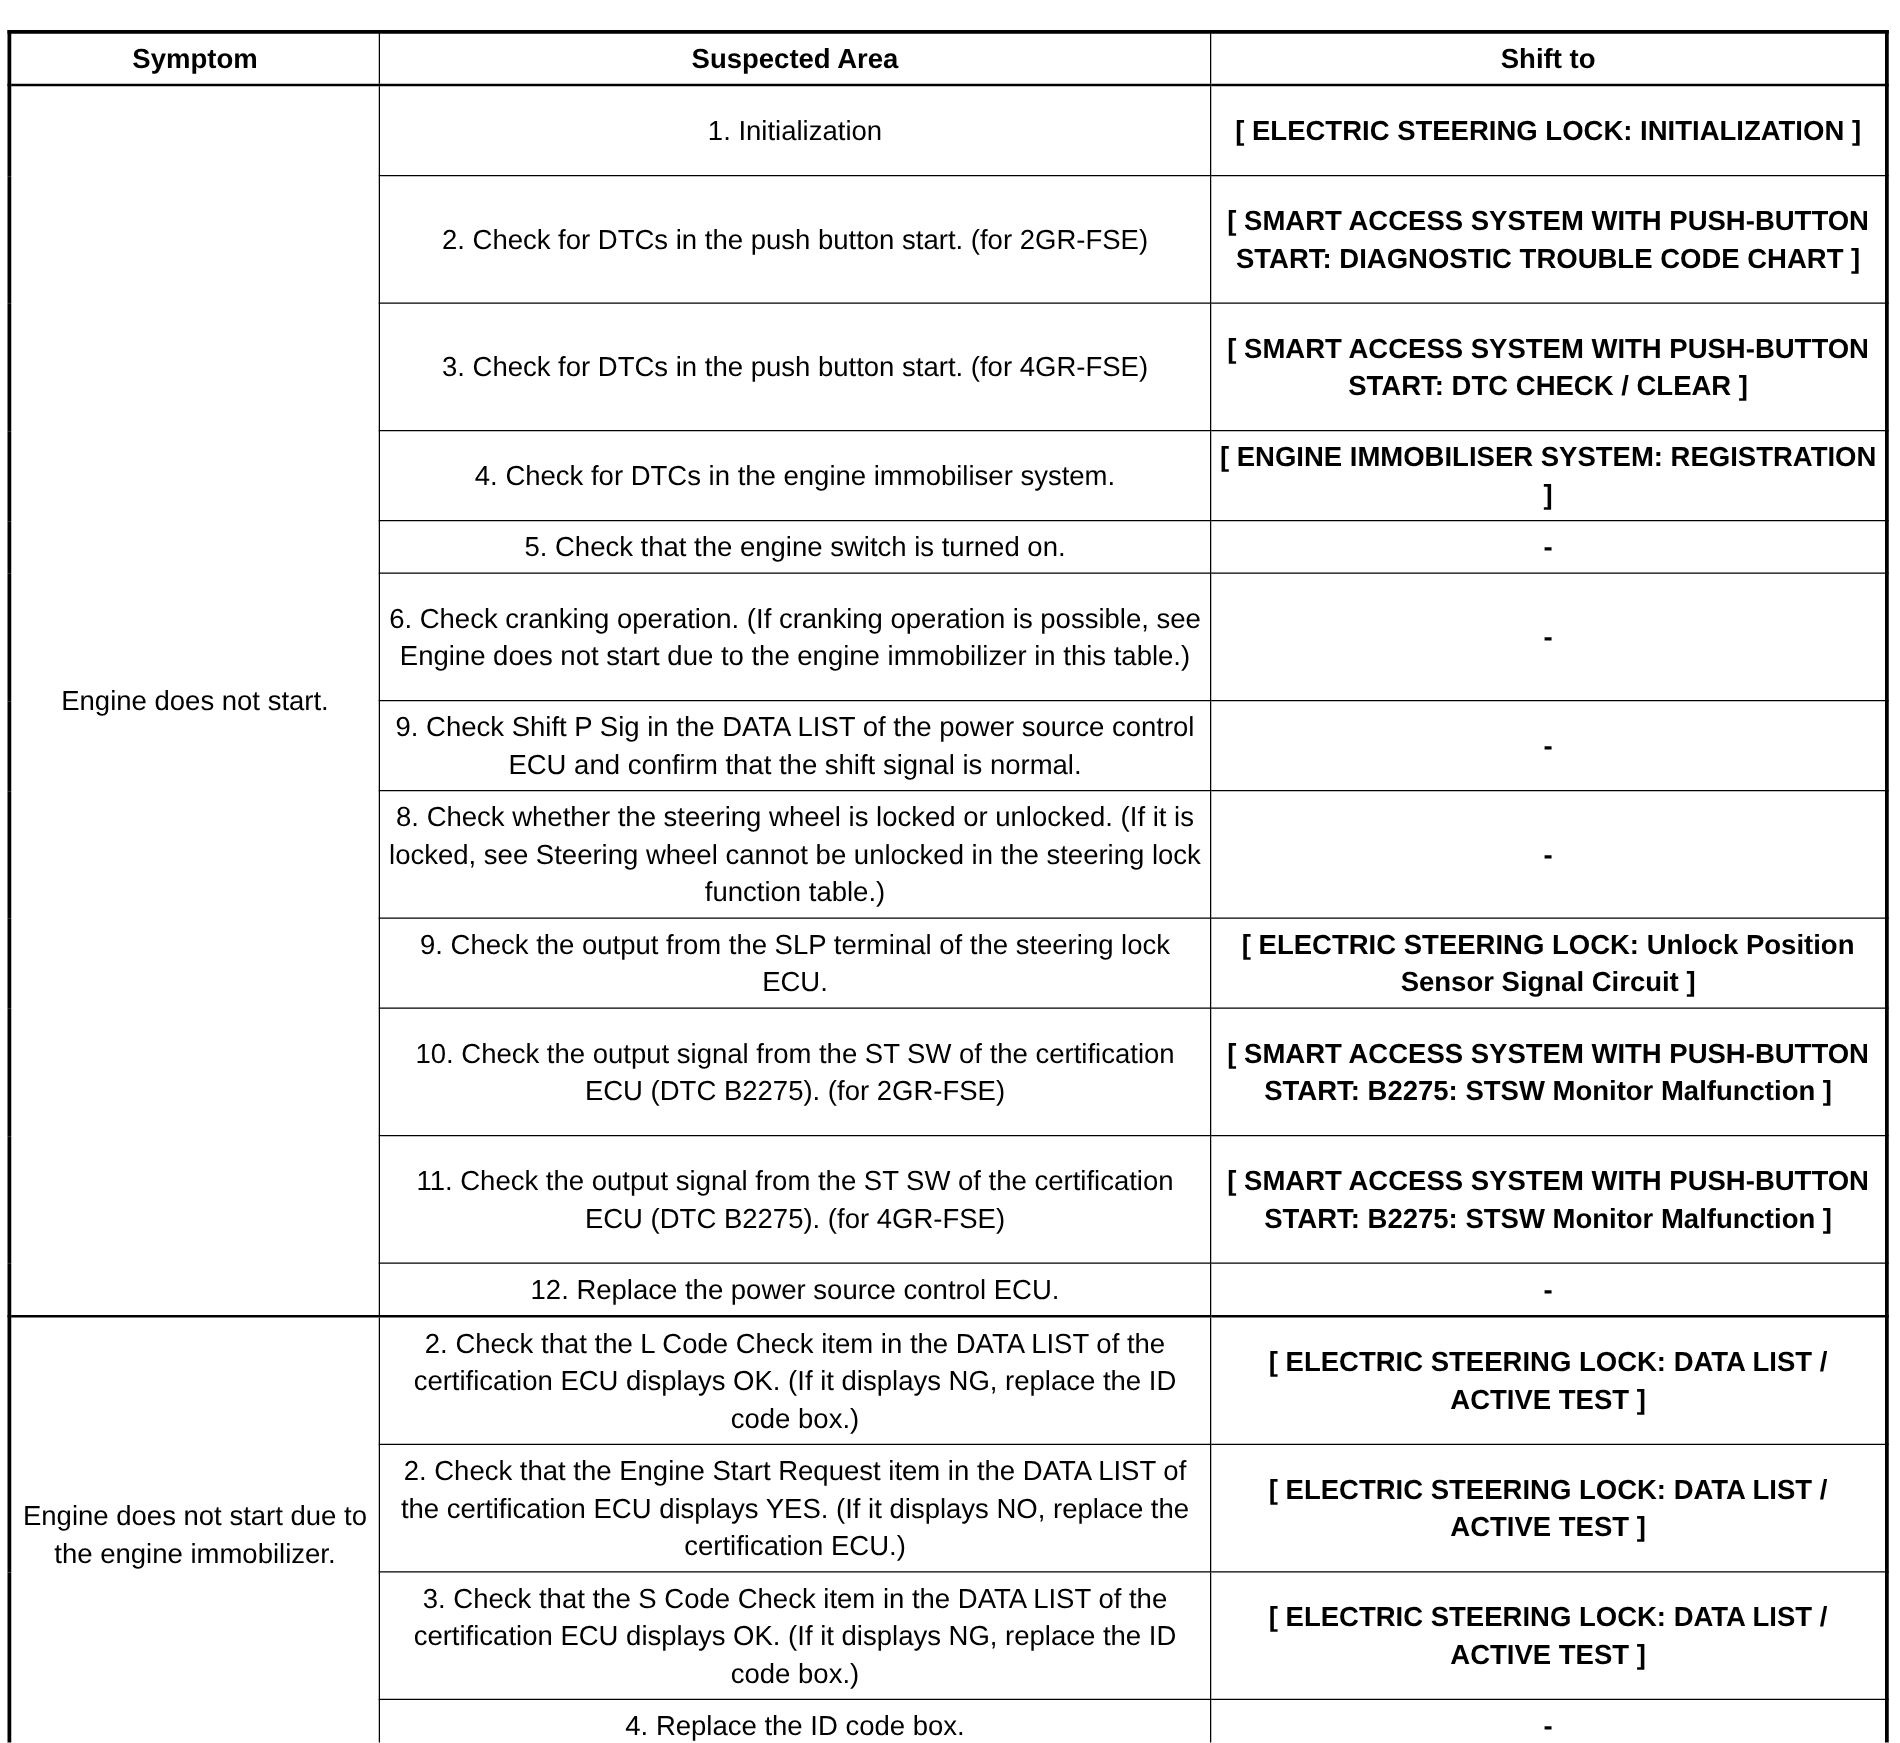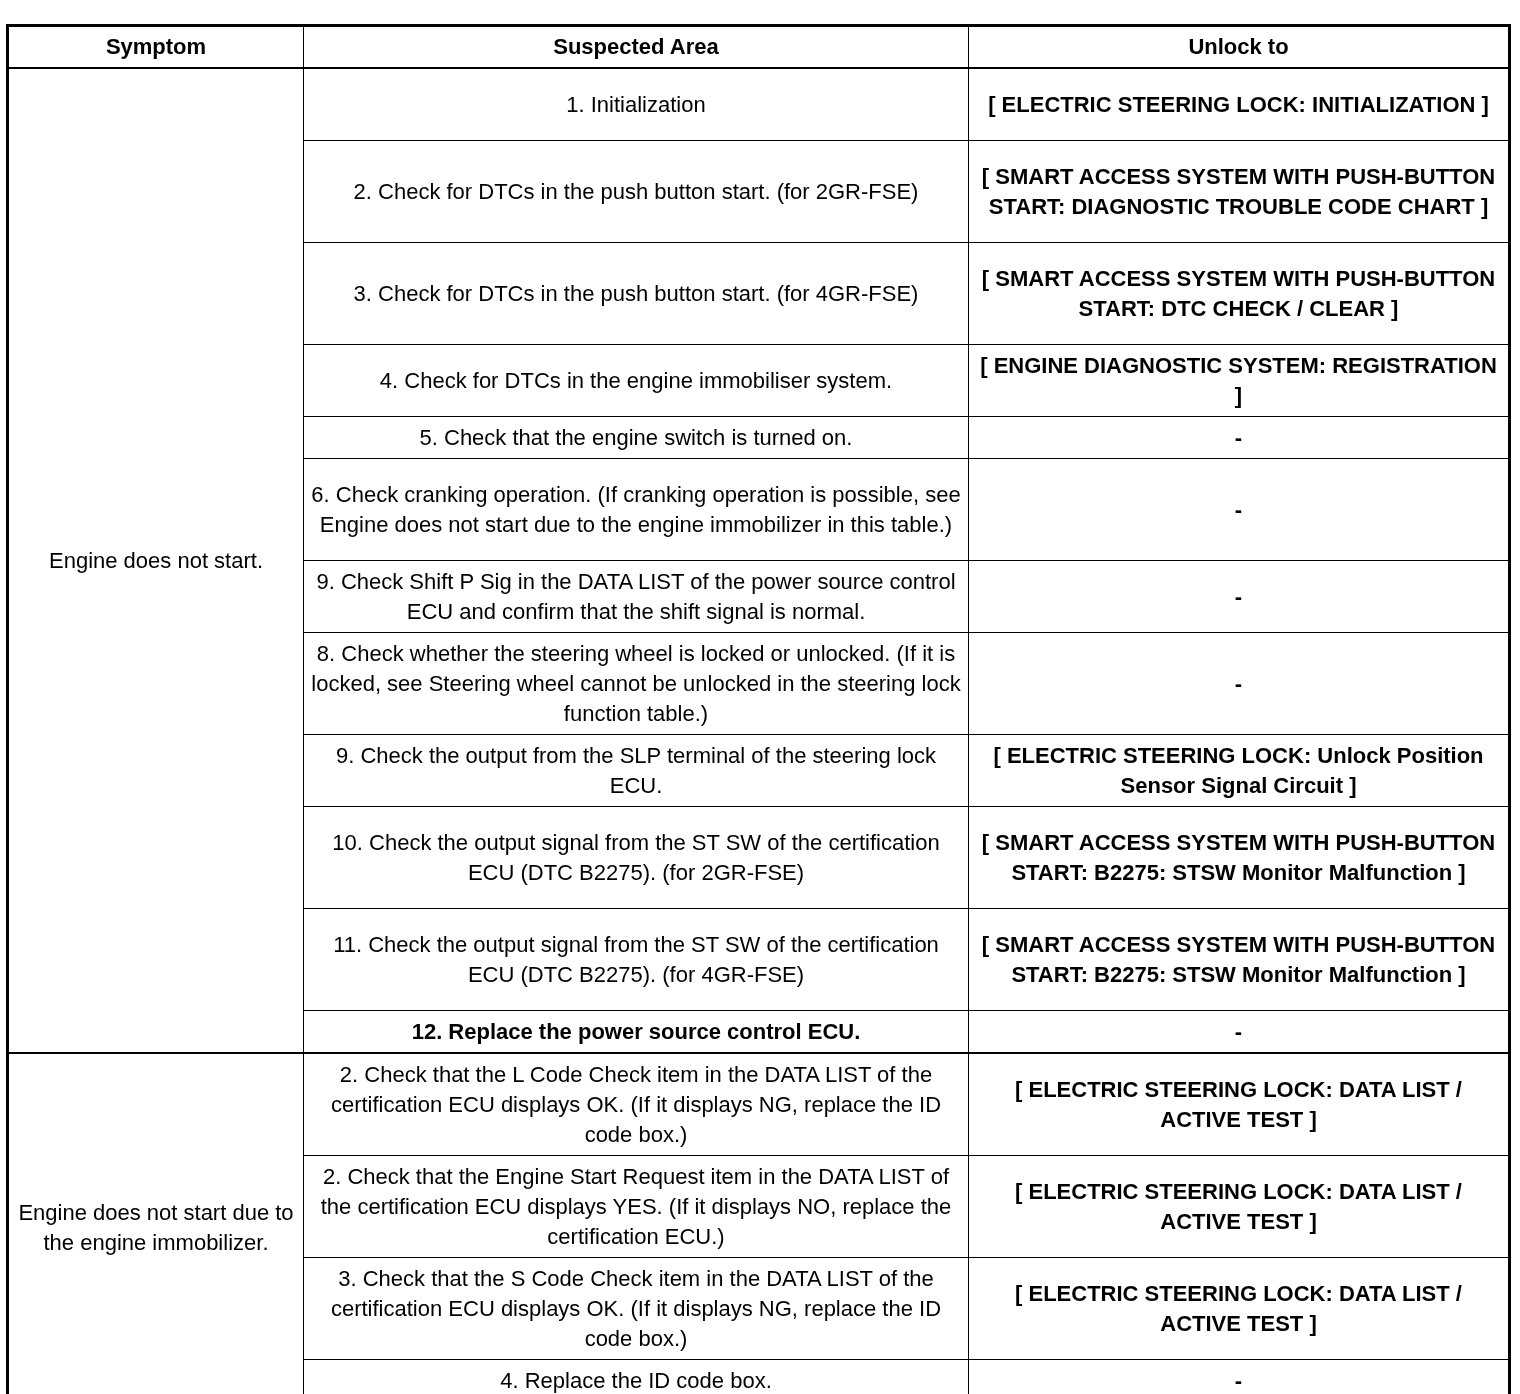--- a/index.html
+++ b/index.html
@@ -34,58 +34,58 @@
   td.sym { padding-left: 5px; }
   tr.r1 td { height: 71px; }
   tr.r2 td, tr.r3 td { height: 101px; }
   tr.r4 td { height: 71px; }
   tr.r5 td { height: 41px; }
   tr.r6 td { height: 101px; }
   tr.r7 td { height: 71px; }
   tr.r8 td { height: 101px; }
   tr.r9 td { height: 71px; margin-left: 45px; }
   tr.r10 td, tr.r11 td { height: 101px; }
-  tr.r12 td { height: 41px; font-weight: bold; }
+  tr.r12 td { height: 41px; }
   tr.s1 td, tr.s2 td, tr.s3 td { height: 101px; }
   tr.s4 td { height: 41px; }
   tr.group-start td { border-top: 2px solid #000; }
 </style>
 </head>
 <body>
 
 <table class="diag">
   <colgroup>
       <col class="c1">
       <col class="c2">
       <col class="c3">
     </colgroup>
   <thead>
     <tr>
       <th>Symptom</th>
       <th>Suspected Area</th>
-      <th>Unlock to</th>
+      <th>Shift to</th>
     </tr>
   </thead>
   <tbody>
     <tr class="r1">
       <td class="sym" rowspan="12">Engine does not start.</td>
       <td>1. Initialization</td>
       <td class="ref">[ ELECTRIC STEERING LOCK: INITIALIZATION ]</td>
     </tr>
     <tr class="r2">
       <td>2. Check for DTCs in the push button start. (for 2GR-FSE)</td>
       <td class="ref">[ SMART ACCESS SYSTEM WITH PUSH-BUTTON START: DIAGNOSTIC TROUBLE CODE CHART ]</td>
     </tr>
     <tr class="r3">
       <td>3. Check for DTCs in the push button start. (for 4GR-FSE)</td>
       <td class="ref">[ SMART ACCESS SYSTEM WITH PUSH-BUTTON START: DTC CHECK / CLEAR ]</td>
     </tr>
     <tr class="r4">
       <td>4. Check for DTCs in the engine immobiliser system.</td>
-      <td class="ref">[ ENGINE DIAGNOSTIC SYSTEM: REGISTRATION ]</td>
+      <td class="ref">[ ENGINE IMMOBILISER SYSTEM: REGISTRATION ]</td>
     </tr>
     <tr class="r5">
       <td>5. Check that the engine switch is turned on.</td>
       <td class="ref">-</td>
     </tr>
     <tr class="r6">
       <td>6. Check cranking operation. (If cranking operation is possible, see Engine does not start due to the engine immobilizer in this table.)</td>
       <td class="ref">-</td>
     </tr>
     <tr class="r7">

